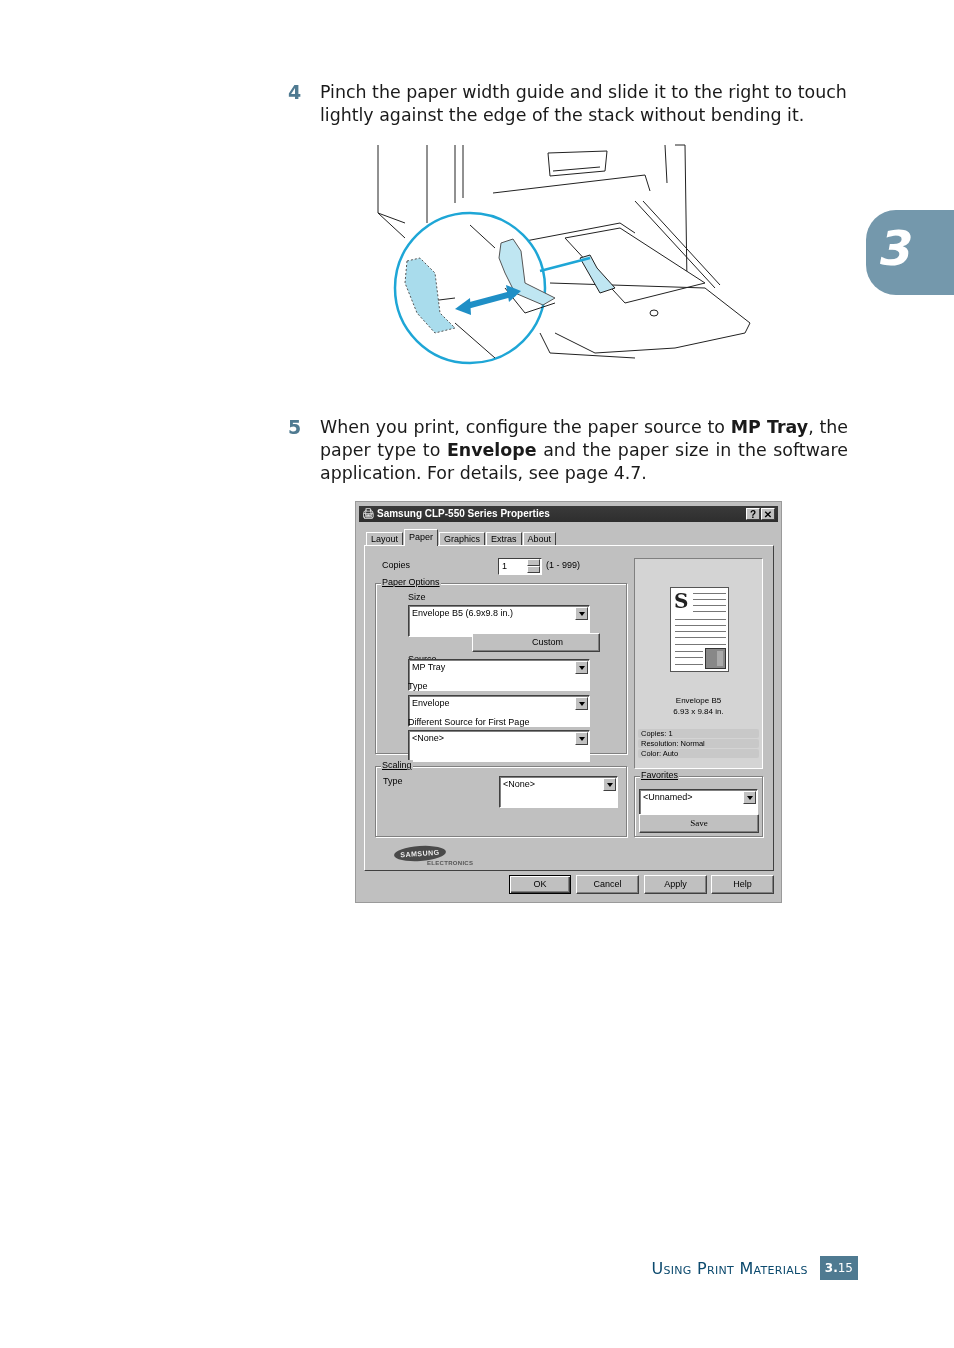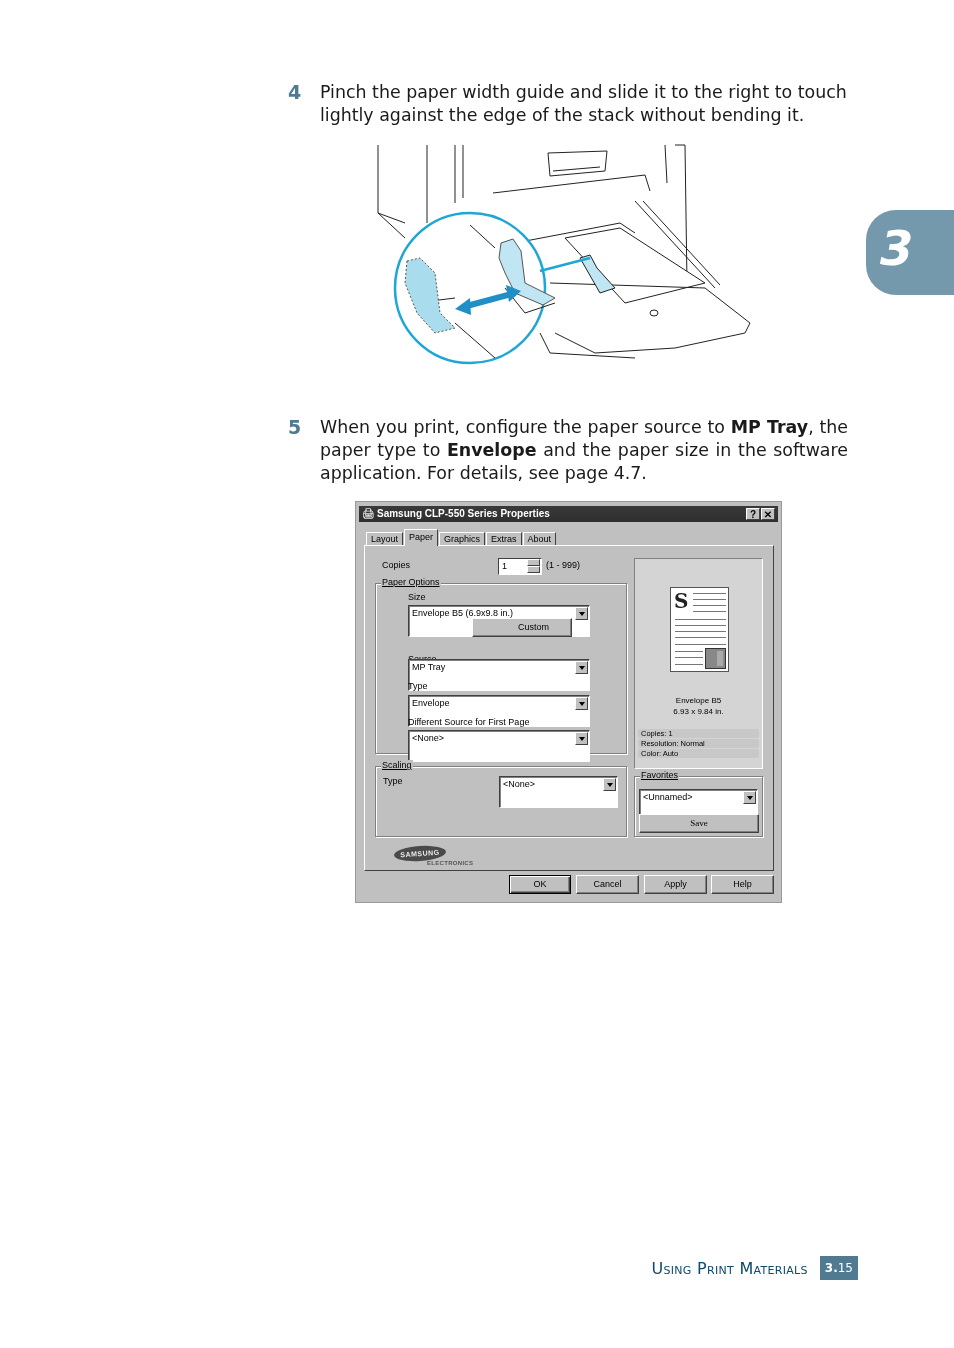--- a/index.html
+++ b/index.html
@@ -150,21 +150,21 @@
     </div>
     <span class="lbl" style="left:181px;top:14px;">(1 - 999)</span>
 
     <div class="groupbox" style="left:10px;top:37px;width:252px;height:171px;">
       <span class="legend">Paper Options</span>
       <span class="lbl" style="left:32px;top:8px;">Size</span>
       <div class="combo" style="left:32px;top:21px;width:182px;">
         <span>Envelope B5 (6.9x9.8 in.)</span>
         <span class="arrow"></span>
       </div>
-      <div class="btn" style="left:96px;top:34px;width:100px;padding-left:23px;">Custom</div>
+      <div class="btn" style="left:96px;top:49px;width:128px;padding-left:23px;">Custom</div>
       <span class="lbl" style="left:32px;top:70px;">Source</span>
       <div class="combo" style="left:32px;top:75px;width:182px;">
         <span>MP Tray</span>
         <span class="arrow"></span>
       </div>
       <span class="lbl" style="left:32px;top:97px;">Type</span>
       <div class="combo" style="left:32px;top:111px;width:182px;">
         <span>Envelope</span>
         <span class="arrow"></span>
       </div>

